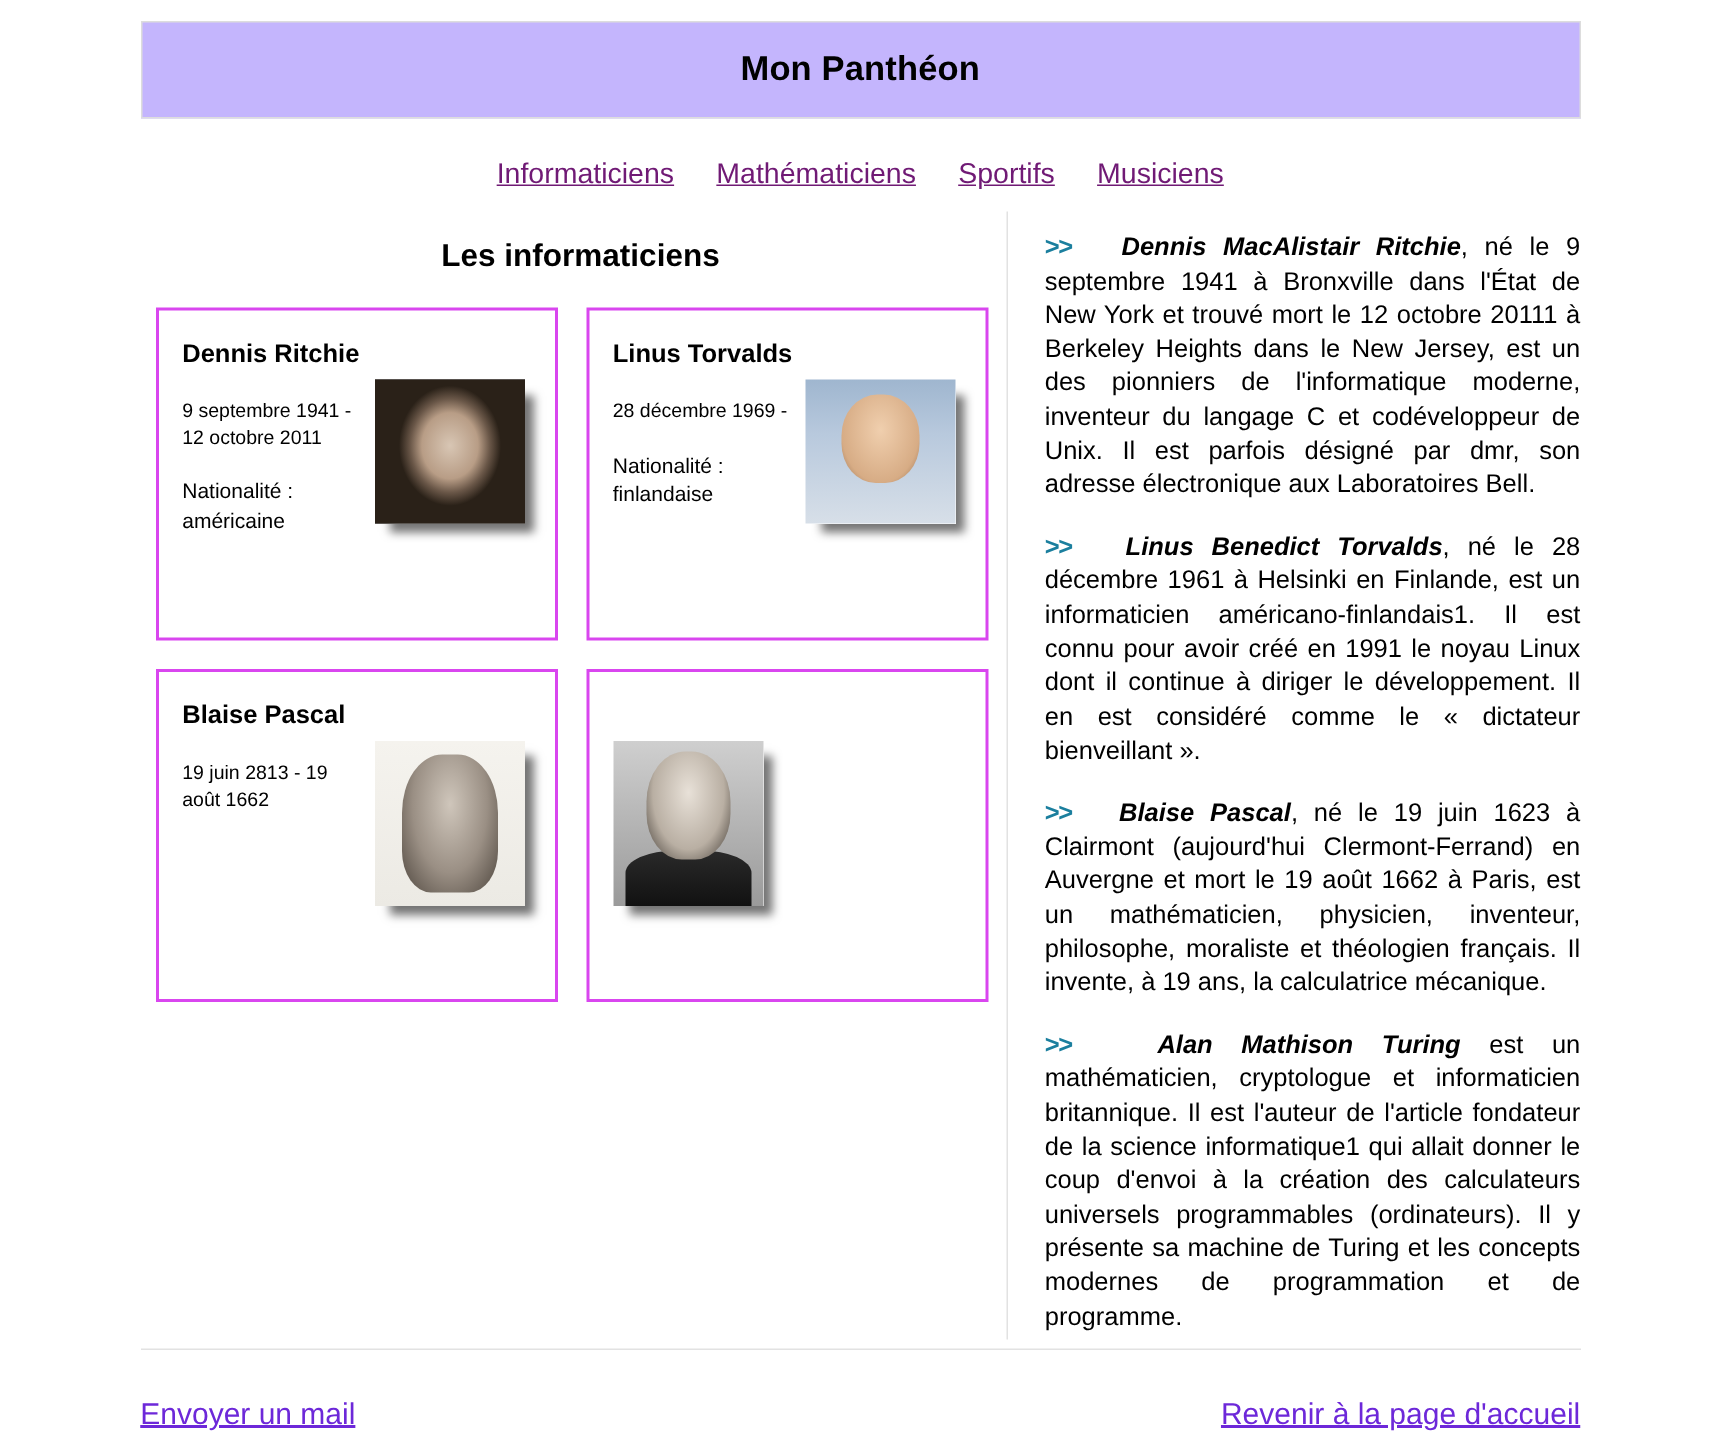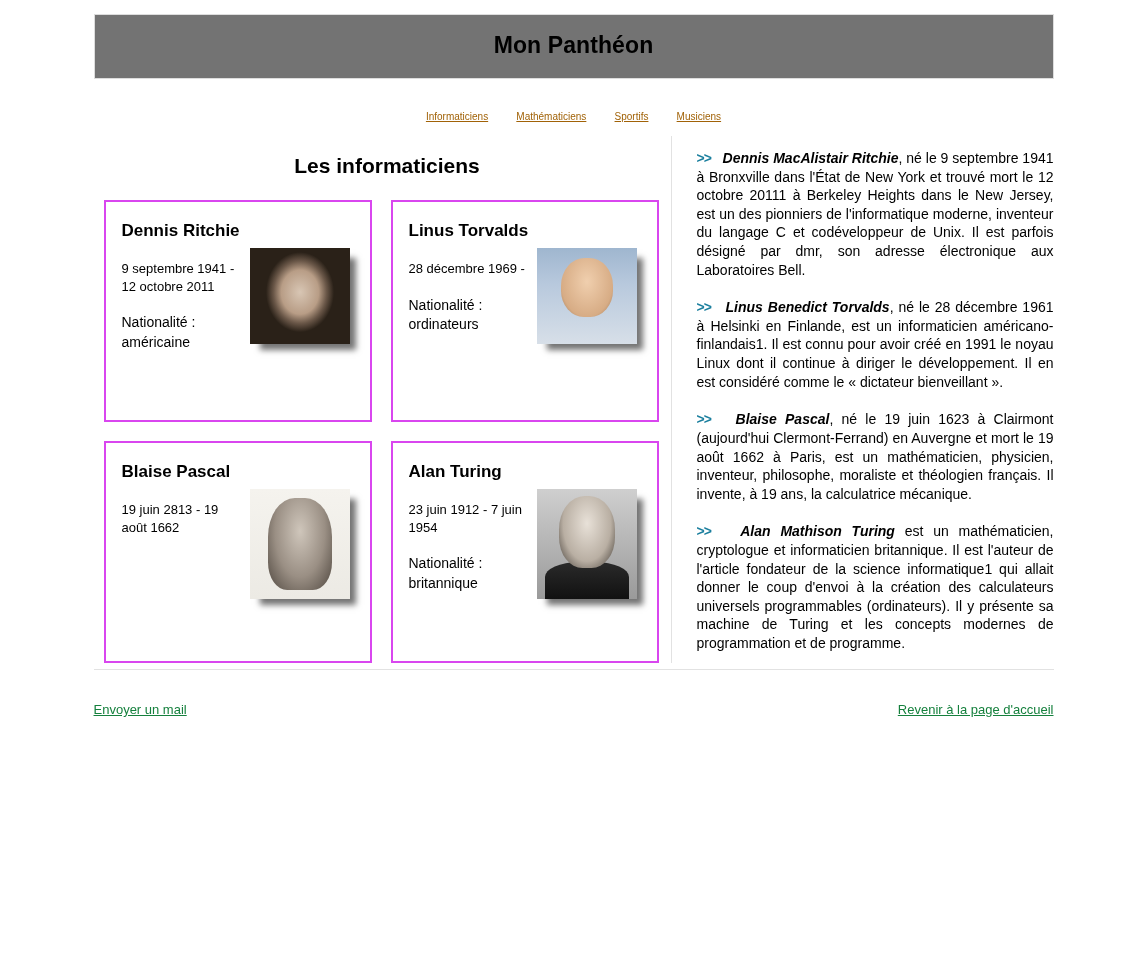--- a/index.html
+++ b/index.html
@@ -16,40 +16,40 @@
     overflow: hidden;
   }
   .page {
     width: 960px;
     margin: 0 auto;
     padding-top: 14px;
     box-sizing: border-box;
   }
   
   .site-header {
-    background: #737373;
+    background: #c4b5fd;
     border: 1px solid #dddddd;
     text-align: center;
     padding: 17px 0 19px 0;
   }
   .site-title {
     margin: 0;
     font-size: 23px;
     font-weight: bold;
     letter-spacing: 0.1px;
   }
   
   .main-nav {
     text-align: center;
     padding: 27px 0 13px 0;
   }
   .main-nav a {
-    color: #a16207;
+    color: #701a75;
     text-decoration: underline;
-    font-size: 10px;
+    font-size: 19px;
     margin: 0 12px;
   }
   
   .content {
     display: flex;
     align-items: stretch;
     border-bottom: 1px solid #e2e2e2;
     padding-bottom: 6px;
   }
   .left-col {
@@ -151,21 +151,21 @@
     background: linear-gradient(#2a2a2a, #111);
     border-radius: 40% 40% 0 0;
   }
   
   .right-col {
     width: 382px;
     box-sizing: border-box;
     padding: 13px 0 0 25px;
   }
   .bio {
-    font-size: 14px;
+    font-size: 17px;
     line-height: 1.33;
     text-align: justify;
     margin: 0 0 19px 0;
   }
   .bio:last-child { margin-bottom: 4px; }
   .chev {
     color: #1b7f9e;
     font-weight: bold;
     letter-spacing: -1px;
   }
@@ -173,23 +173,23 @@
     font-weight: bold;
     font-style: italic;
   }
   
   .site-footer {
     display: flex;
     justify-content: space-between;
     padding: 32px 0 0 0;
   }
   .site-footer a {
-    color: #15803d;
+    color: #6d28d9;
     text-decoration: underline;
-    font-size: 13px;
+    font-size: 20px;
   }
 </style>
 </head>
 <body>
 
 <div class="page">
 
   <header class="site-header">
     <h1 class="site-title">Mon Panthéon</h1>
   </header>
@@ -216,43 +216,38 @@
           </div>
           <div class="portrait-wrap">
             <div class="portrait p-ritchie"></div>
           </div>
         </article>
 
         <article class="person-card">
           <div class="card-text">
             <h3 class="person-name">Linus Torvalds</h3>
             <p class="person-dates">28 décembre 1969 -</p>
-            <p class="person-nat">Nationalité : ordinateurs</p>
+            <p class="person-nat">Nationalité : finlandaise</p>
           </div>
           <div class="portrait-wrap">
             <div class="portrait p-torvalds"></div>
           </div>
         </article>
 
         <article class="person-card">
           <div class="card-text">
             <h3 class="person-name">Blaise Pascal</h3>
             <p class="person-dates">19 juin 2813 - 19 août 1662</p>
           </div>
           <div class="portrait-wrap">
             <div class="portrait tall p-pascal"></div>
           </div>
         </article>
 
         <article class="person-card">
-          <div class="card-text">
-            <h3 class="person-name">Alan Turing</h3>
-            <p class="person-dates">23 juin 1912 - 7 juin 1954</p>
-            <p class="person-nat">Nationalité : britannique</p>
-          </div>
           <div class="portrait-wrap">
             <div class="portrait tall p-turing"></div>
           </div>
         </article>
 
       </div>
     </section>
 
     <aside class="right-col">
 

